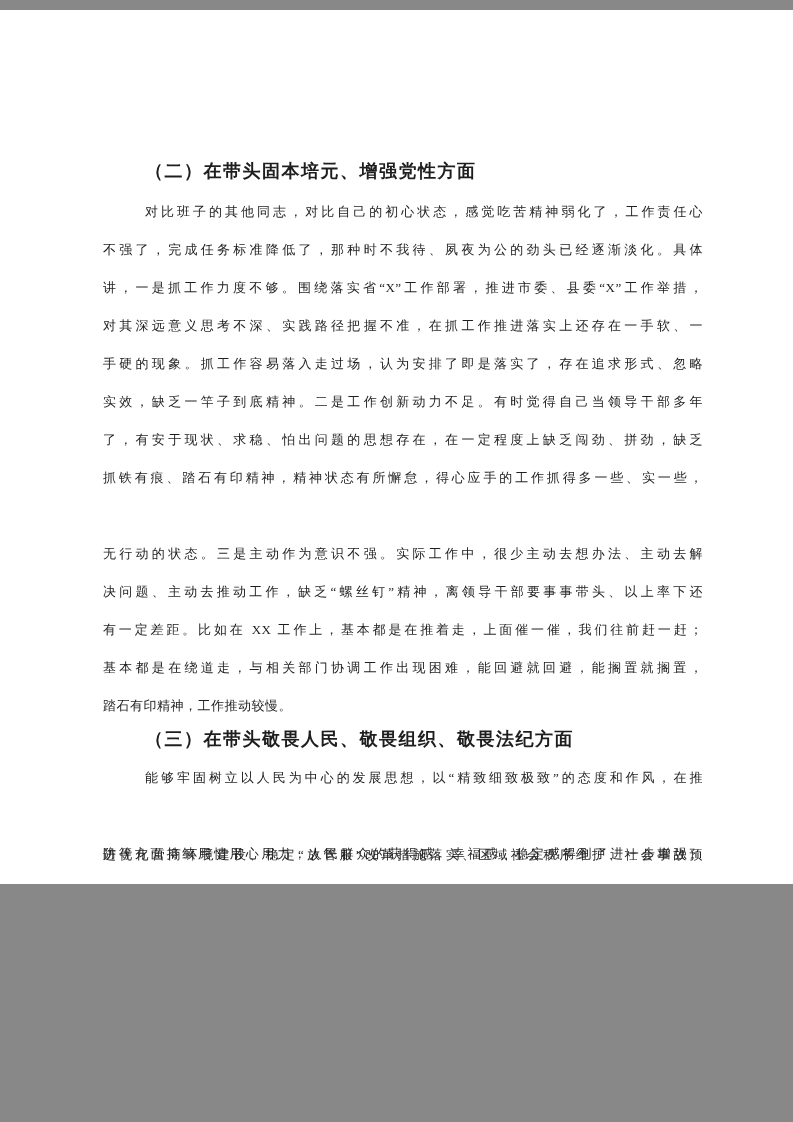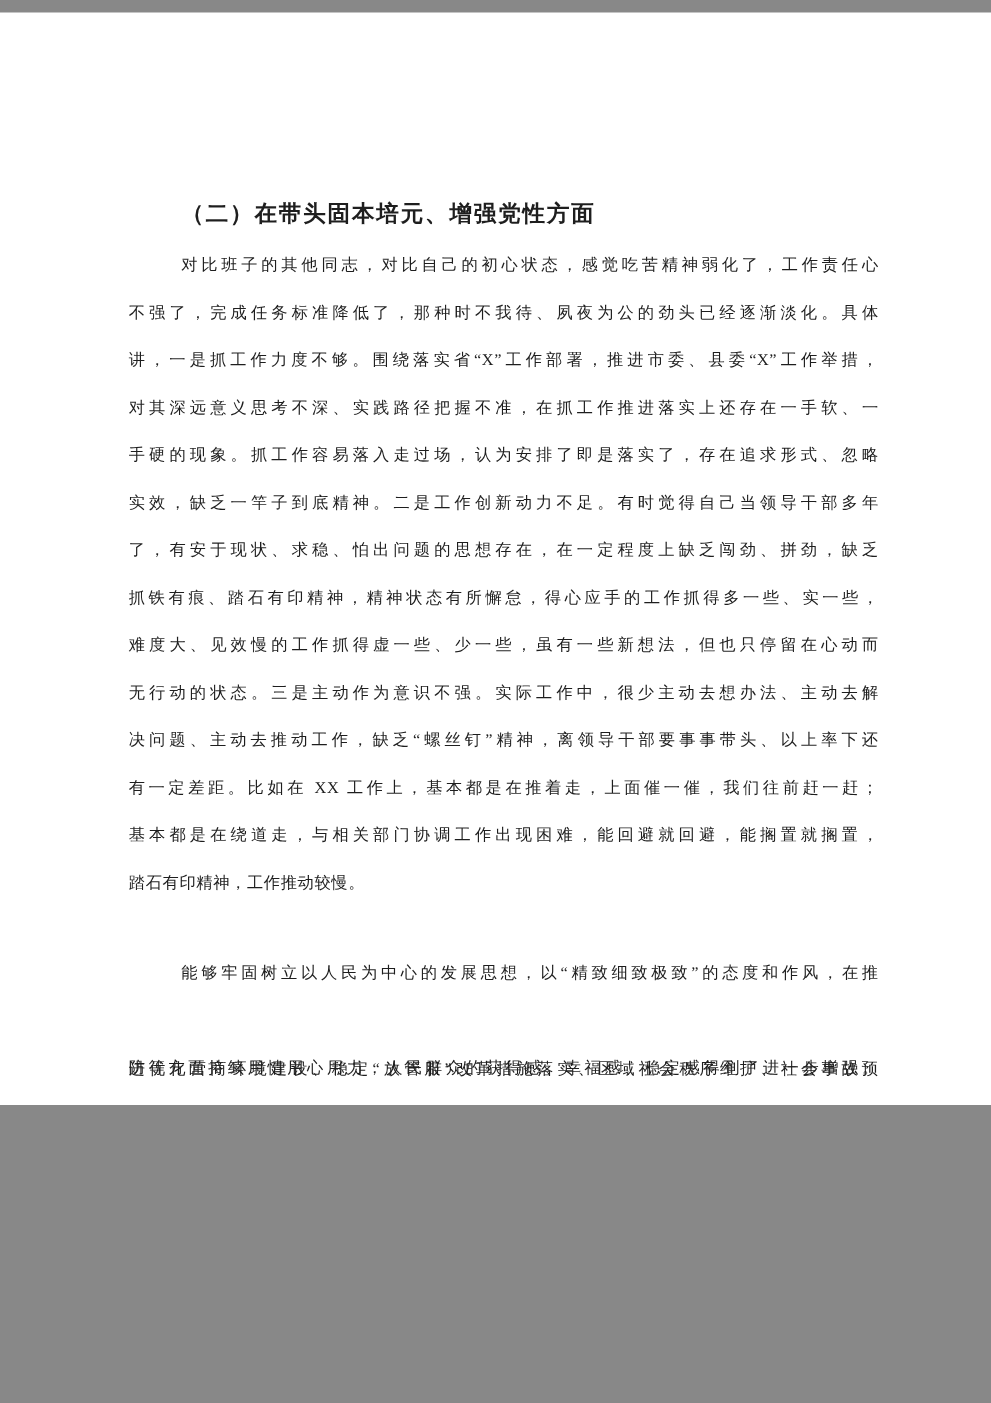--- a/index.html
+++ b/index.html
@@ -57,27 +57,27 @@
   <div class="heading" style="top:142px">（二）在带头固本培元、增强党性方面</div>
 
   <div class="bodyline indent" style="top:183px">对比班子的其他同志，对比自己的初心状态，感觉吃苦精神弱化了，工作责任心</div>
   <div class="bodyline" style="top:221px">不强了，完成任务标准降低了，那种时不我待、夙夜为公的劲头已经逐渐淡化。具体</div>
   <div class="bodyline" style="top:259px">讲，一是抓工作力度不够。围绕落实省“X”工作部署，推进市委、县委“X”工作举措，</div>
   <div class="bodyline" style="top:297px">对其深远意义思考不深、实践路径把握不准，在抓工作推进落实上还存在一手软、一</div>
   <div class="bodyline" style="top:335px">手硬的现象。抓工作容易落入走过场，认为安排了即是落实了，存在追求形式、忽略</div>
   <div class="bodyline" style="top:373px">实效，缺乏一竿子到底精神。二是工作创新动力不足。有时觉得自己当领导干部多年</div>
   <div class="bodyline" style="top:411px">了，有安于现状、求稳、怕出问题的思想存在，在一定程度上缺乏闯劲、拼劲，缺乏</div>
   <div class="bodyline" style="top:449px">抓铁有痕、踏石有印精神，精神状态有所懈怠，得心应手的工作抓得多一些、实一些，</div>
-  <div class="bodyline" style="top:487px">难度大、见效慢的工作抓得虚一些、少一些，虽有一些新想法，但也只停留在心动而</div>
   <div class="bodyline" style="top:525px">无行动的状态。三是主动作为意识不强。实际工作中，很少主动去想办法、主动去解</div>
   <div class="bodyline" style="top:563px">决问题、主动去推动工作，缺乏“螺丝钉”精神，离领导干部要事事带头、以上率下还</div>
   <div class="bodyline" style="top:601px">有一定差距。比如在 XX 工作上，基本都是在推着走，上面催一催，我们往前赶一赶；</div>
   <div class="bodyline" style="top:639px">基本都是在绕道走，与相关部门协调工作出现困难，能回避就回避，能搁置就搁置，</div>
   <div class="bodyline short" style="top:677px">踏石有印精神，工作推动较慢。</div>
 
+  <div class="heading" style="top:710px">（三）在带头敬畏人民、敬畏组织、敬畏法纪方面</div>
 
   <div class="bodyline indent" style="top:749px">能够牢固树立以人民为中心的发展思想，以“精致细致极致”的态度和作风，在推</div>
   <div class="bodyline" style="top:826px">进优化营商环境建设、稳定“放管服”改革措施落实、区域社会秩序维护、社会事故预</div>
   <div class="bodyline" style="top:825px">防等方面持续用情用心用力，人民群众的获得感、幸福感、稳定感得到了进一步增强。</div>
   <div class="bodyline" style="top:863px">存在的不足主要有：一是调查研究不深入。个人比较重视调查研究，充分利用工作和</div>
   <div class="bodyline" style="top:901px">工余时间到基层一线、司法行政单位、重点运输开展实地调研、收集“企”求“民”意，</div>
   <div class="bodyline" style="top:939px">到区机关任职的一年多的时间里，我走遍了所有的直属单位、县（市）区大队和一些</div>
 
   <div class="footer">— 3 —</div>
 

